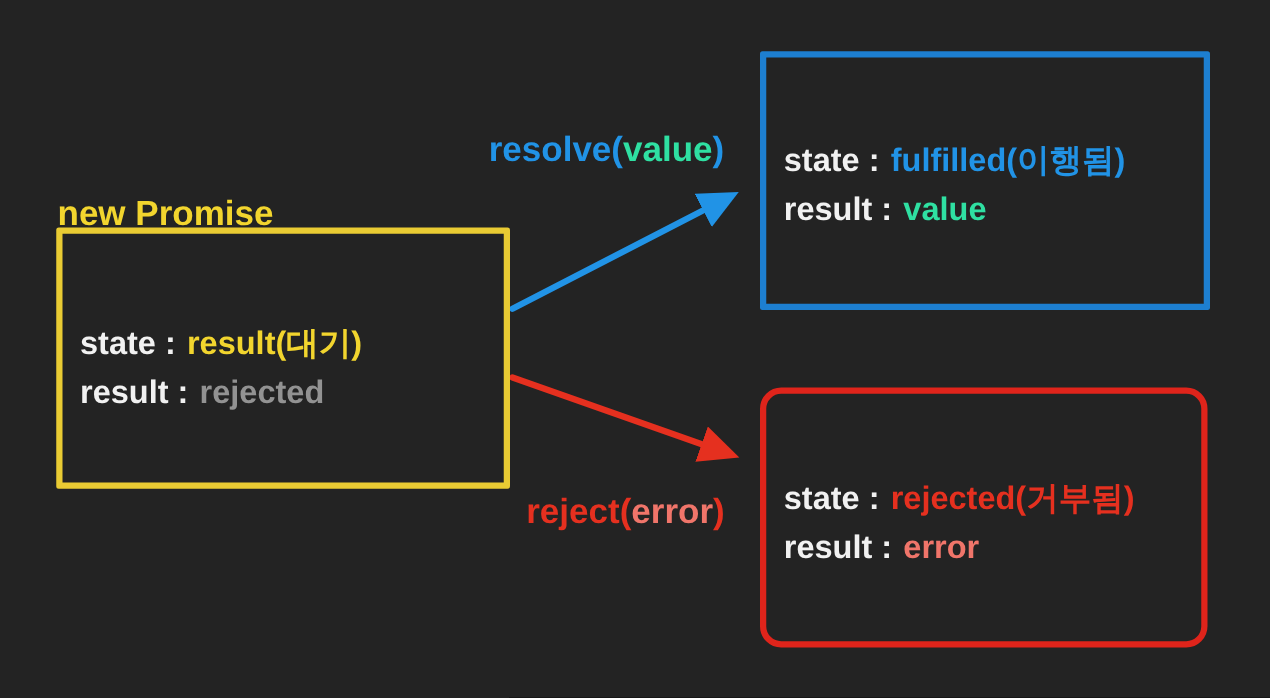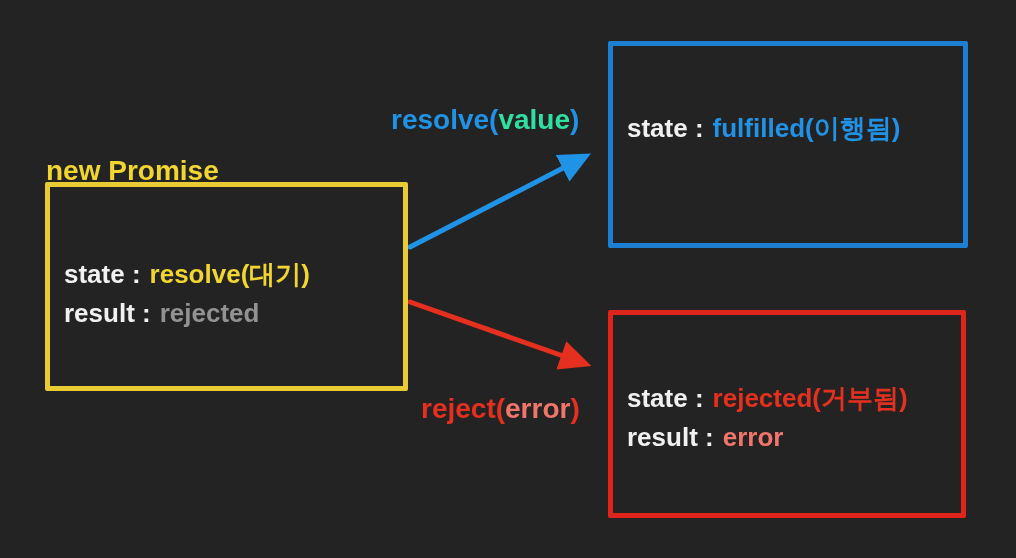--- a/index.html
+++ b/index.html
@@ -38,20 +38,21 @@
   }
   .box-fulfilled {
     left: 608px; top: 41px;
     width: 360px; height: 207px;
     border-color: var(--blue-border);
   }
   .box-rejected {
     left: 608px; top: 310px;
     width: 358px; height: 208px;
     border-color: var(--red-border);
+    border-radius: 17px;
   }
   .box-lines {
     position: absolute;
     font-size: 26px;
     line-height: 39px;
     white-space: nowrap;
   }
   .box-pending .box-lines   { left: 14px; top: 68px; }
   .box-fulfilled .box-lines { left: 14px; top: 63px; }
   .box-rejected .box-lines  { left: 14px; top: 64px; }
@@ -99,36 +100,39 @@
     </defs>
     <line x1="410" y1="247" x2="567" y2="166" stroke="#2193e6" stroke-width="5" stroke-linecap="round" marker-end="url(#headBlue)"></line>
     <line x1="410" y1="302" x2="566" y2="357" stroke="#e5301f" stroke-width="5" stroke-linecap="round" marker-end="url(#headRed)"></line>
   </svg>
 
   <div class="promise-title">new Promise</div>
 
   <div class="state-box box-pending">
     <div class="box-lines">
       <div>
-        <span class="lbl">state :</span><span class="val val-yellow">resolve(대기)</span>
+        <span class="lbl">state :</span><span class="val val-yellow">result(대기)</span>
       </div>
       <div>
         <span class="lbl">result :</span><span class="val val-gray">rejected</span>
       </div>
     </div>
   </div>
 
   <div class="arrow-label label-resolve">
     <span class="part-blue">resolve(</span><span class="part-teal">value</span><span class="part-blue">)</span>
   </div>
 
   <div class="state-box box-fulfilled">
     <div class="box-lines">
       <div>
         <span class="lbl">state :</span><span class="val val-blue">fulfilled(이행됨)</span>
+      </div>
+      <div>
+        <span class="lbl">result :</span><span class="val val-teal">value</span>
       </div>
     </div>
   </div>
 
   <div class="arrow-label label-reject">
     <span class="part-red">reject(</span><span class="part-salmon">error</span><span class="part-red">)</span>
   </div>
 
   <div class="state-box box-rejected">
     <div class="box-lines">

